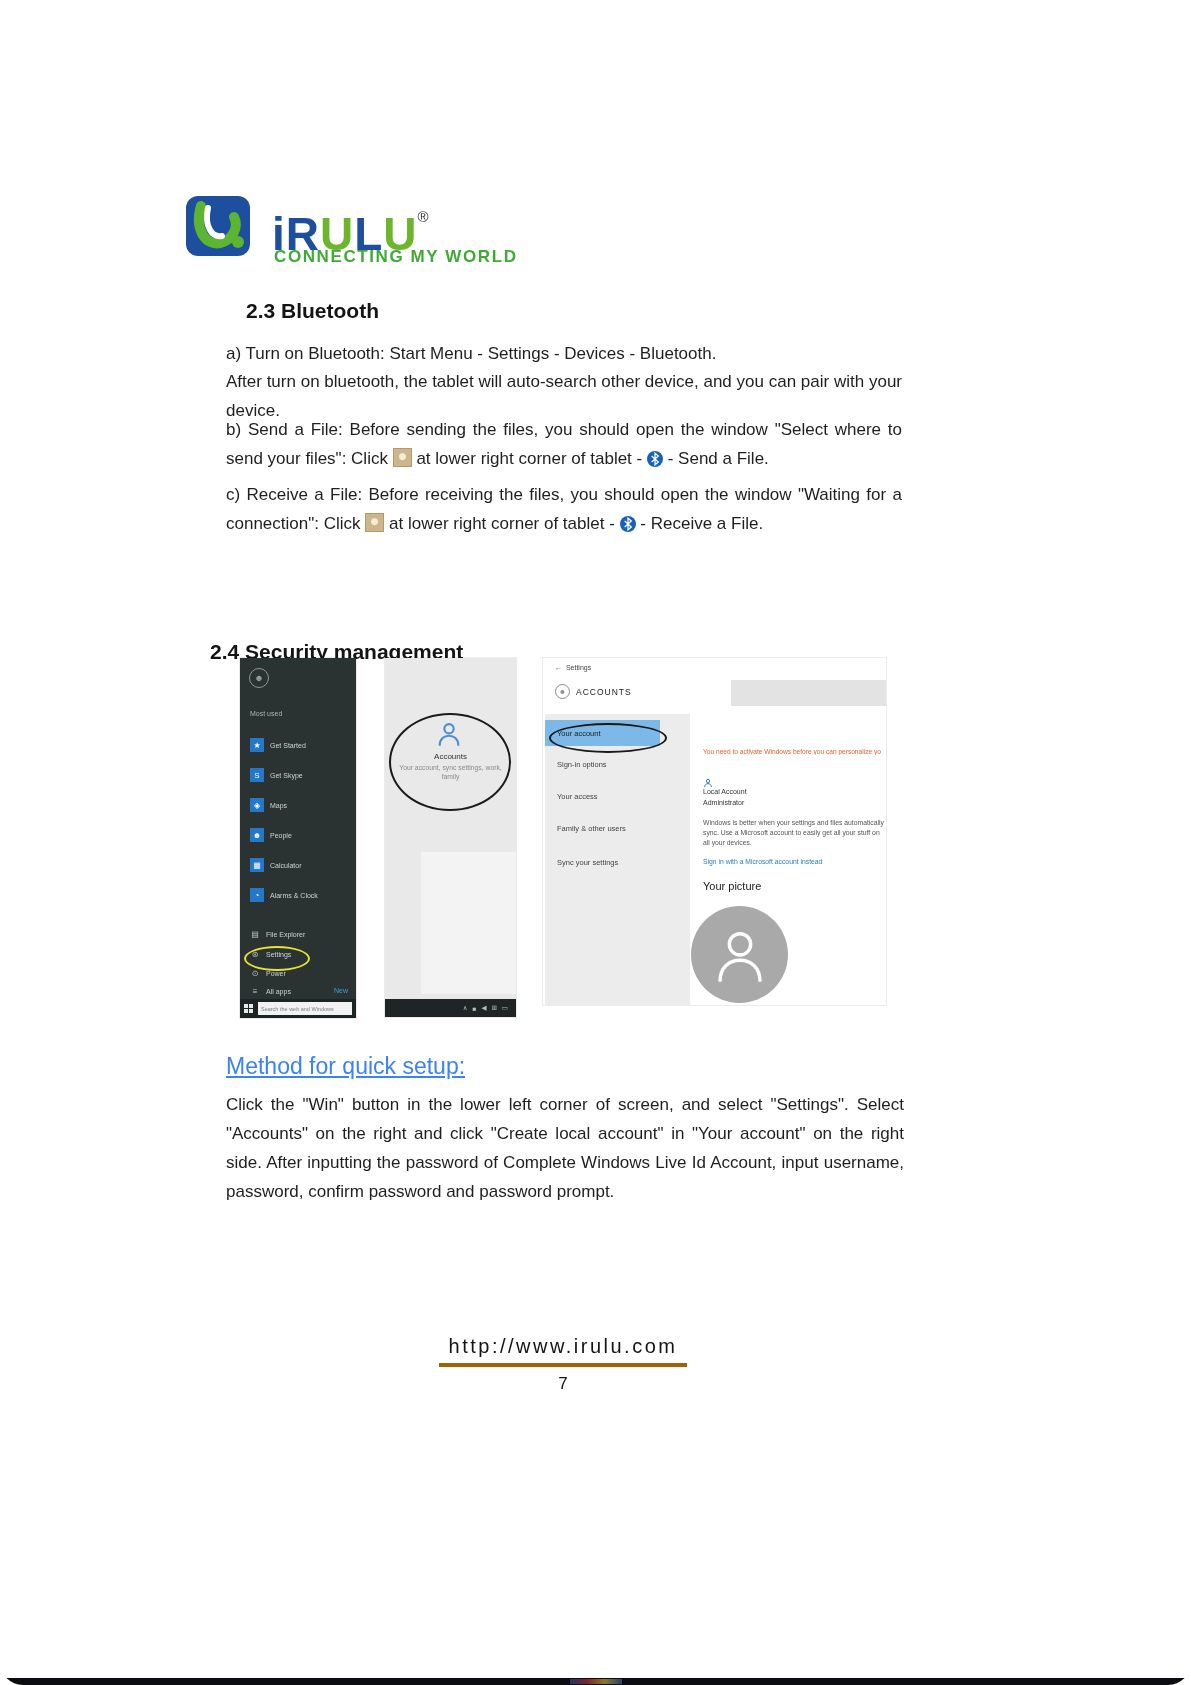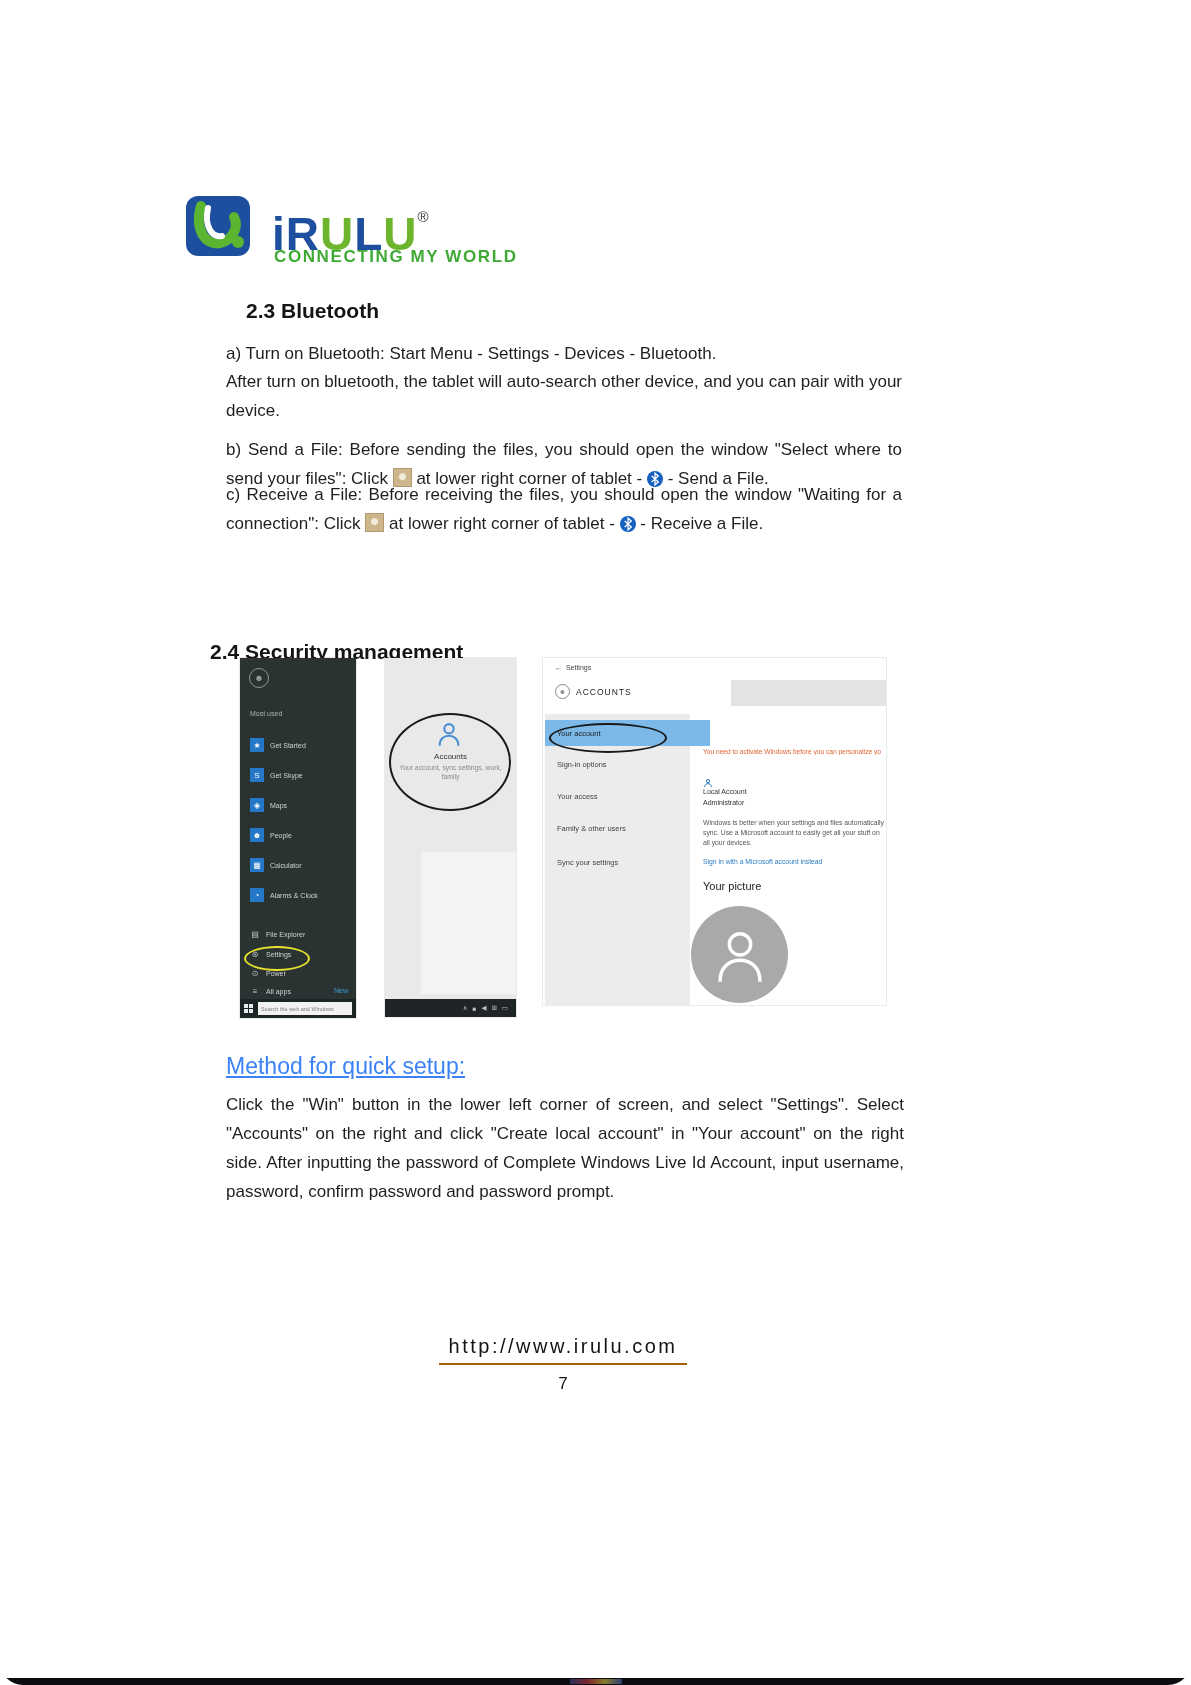--- a/index.html
+++ b/index.html
@@ -55,37 +55,37 @@
   .s2 .tray{font-size:6.5px;color:#b9bfbf;}
 
   
   .s3{left:543px;width:343px;height:347px;background:#ffffff;}
   .s3 .grayband{position:absolute;left:188px;top:22px;width:155px;height:26px;background:#e3e3e3;}
   .s3 .backrow{position:absolute;left:12px;top:6px;font-size:7px;color:#444;}
   .s3 .titlerow{position:absolute;left:12px;top:26px;display:flex;align-items:center;gap:6px;}
   .s3 .title-ico{width:13px;height:13px;border-radius:50%;border:1px solid #8a8a8a;display:flex;align-items:center;justify-content:center;color:#8a8a8a;font-size:7px;}
   .s3 .title{font-size:8.5px;letter-spacing:1px;color:#222;}
   .s3 .sidebar{position:absolute;left:2px;top:56px;width:145px;height:291px;background:#ececec;}
-  .s3 .sel{position:absolute;left:0;top:6px;width:165px;height:26px;background:#7cb9e8;display:flex;align-items:center;}
+  .s3 .sel{position:absolute;left:0;top:6px;width:115px;height:26px;background:#7cb9e8;display:flex;align-items:center;}
   .s3 .sel-label{margin-left:12px;font-size:7.5px;color:#1c1c1c;}
   .s3 .ellipse-k{position:absolute;left:4px;top:3px;width:118px;height:30px;border:2px solid #1a1a1a;border-radius:50%;box-sizing:border-box;}
   .s3 .side-item{position:absolute;left:12px;font-size:7.5px;color:#444;}
   .s3 .warn{position:absolute;left:160px;top:90px;width:178px;font-size:6.6px;color:#e0642f;white-space:nowrap;overflow:hidden;}
   .s3 .acc-name{position:absolute;left:160px;top:130px;font-size:7px;color:#333;}
   .s3 .acc-role{position:absolute;left:160px;top:141px;font-size:7px;color:#333;}
   .s3 .syncp{position:absolute;left:160px;top:160px;width:182px;font-size:6.8px;line-height:10px;color:#555;}
   .s3 .mslink{position:absolute;left:160px;top:200px;font-size:6.8px;color:#2b7cc2;}
   .s3 .picture-label{position:absolute;left:160px;top:222px;font-size:11px;color:#222;}
   .s3 .big-avatar{position:absolute;left:148px;top:248px;width:97px;height:97px;border-radius:50%;background:#a9a9a9;display:flex;align-items:center;justify-content:center;}
 
   
   .method-label{position:absolute;left:226px;top:1053px;font-size:23px;color:#3b82f6;text-decoration:underline;}
   .method-p{position:absolute;left:226px;top:1090px;width:678px;font-size:17px;line-height:29px;text-align:justify;color:#1f1f1f;}
   .footer-url-wrap{position:absolute;left:398px;top:1335px;width:330px;text-align:center;}
-  .footer-url{display:inline-block;font-size:20px;letter-spacing:2.5px;color:#141414;border-bottom:2px solid #a16207;padding:0 10px 5px 10px;}
+  .footer-url{display:inline-block;font-size:20px;letter-spacing:2.5px;color:#141414;border-bottom:4px solid #a16207;padding:0 10px 5px 10px;}
   .footer-page{position:absolute;left:398px;top:1374px;width:330px;text-align:center;font-size:17px;color:#141414;}
   .bottom-strip{position:absolute;left:0;right:0;bottom:0;height:7px;background:#0c0c13;}
   .bottom-strip .chip{position:absolute;left:50%;top:1px;width:52px;height:5px;margin-left:-26px;
       background:linear-gradient(90deg,#27345c,#7c2430,#8a7a27,#2b3f74);}
 </style>
 </head>
 <body>
 
 <div class="page">
 
@@ -99,21 +99,21 @@
     </div>
     <div class="logo-brand"><span class="b">i</span><span class="b">R</span><span class="g">U</span><span class="b">L</span><span class="g">U</span><span class="logo-reg">®</span></div>
     <div class="logo-tagline">CONNECTING MY WORLD</div>
   </div>
 
   <div class="h2" style="left:210px;top:299px;margin-left:36px;">2.3 Bluetooth</div>
 
   <p class="body-p" style="left:226px;top:368px;margin:0;">After turn on bluetooth, the tablet will auto-search other device, and you can pair with your device.</p>
   <p class="body-p" style="left:226px;top:340px;margin:0;">a) Turn on Bluetooth: Start Menu - Settings - Devices - Bluetooth.</p>
 
-  <p class="body-p" style="left:226px;top:436px;margin:0;"><span>b) Send a File: Before sending the files, you should open the window "Select where to send your files": Click</span>
+  <p class="body-p" style="left:226px;top:416px;margin:0;"><span>b) Send a File: Before sending the files, you should open the window "Select where to send your files": Click</span>
     <span class="inline-icon tray-sq"></span>
     <span>at lower right corner of tablet -</span>
     <span class="inline-icon"><svg class="bt-svg" viewBox="0 0 14 14">
           <circle cx="7" cy="7" r="7" fill="#1660c0"></circle>
           <path d="M4.1 9.7 L9.9 4.4 L7 1.9 L7 12.1 L9.9 9.6 L4.1 4.3" stroke="#ffffff" stroke-width="1.1" fill="none"></path>
         </svg></span>
     <span>- Send a File.</span></p>
 
   <p class="body-p" style="left:226px;top:481px;margin:0;"><span>c) Receive a File: Before receiving the files, you should open the window "Waiting for a connection": Click</span>
     <span class="inline-icon tray-sq"></span>

